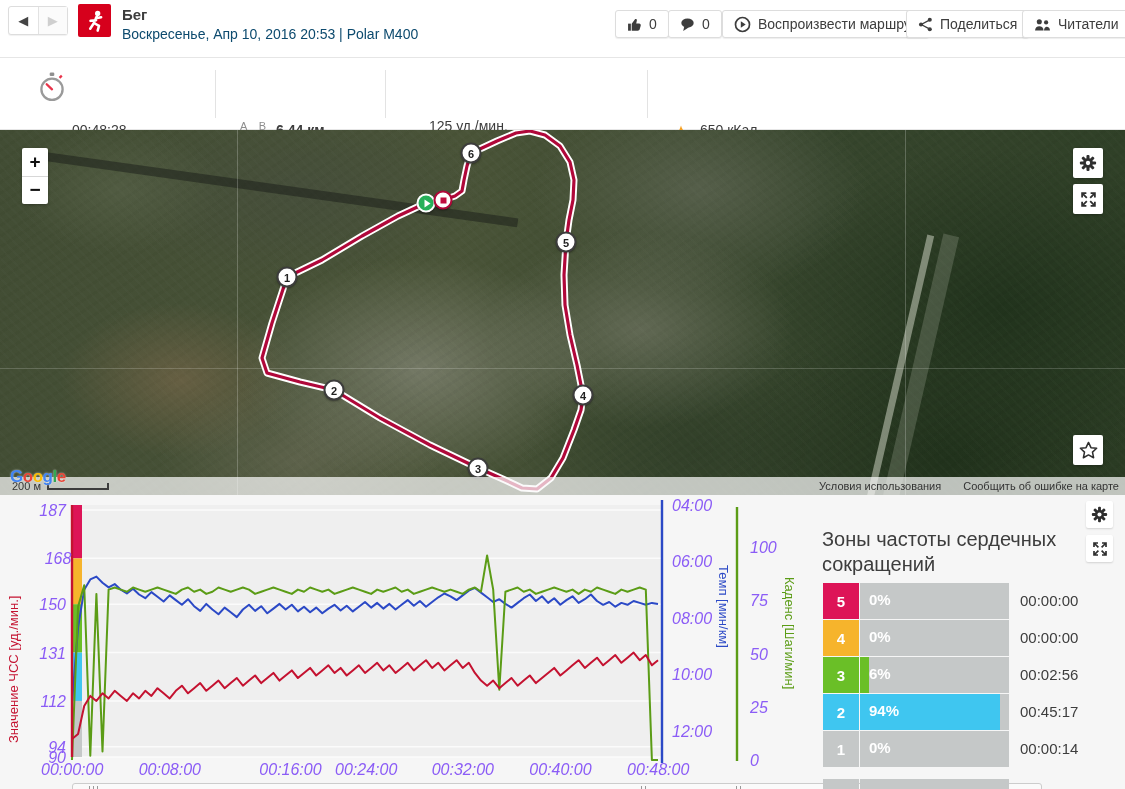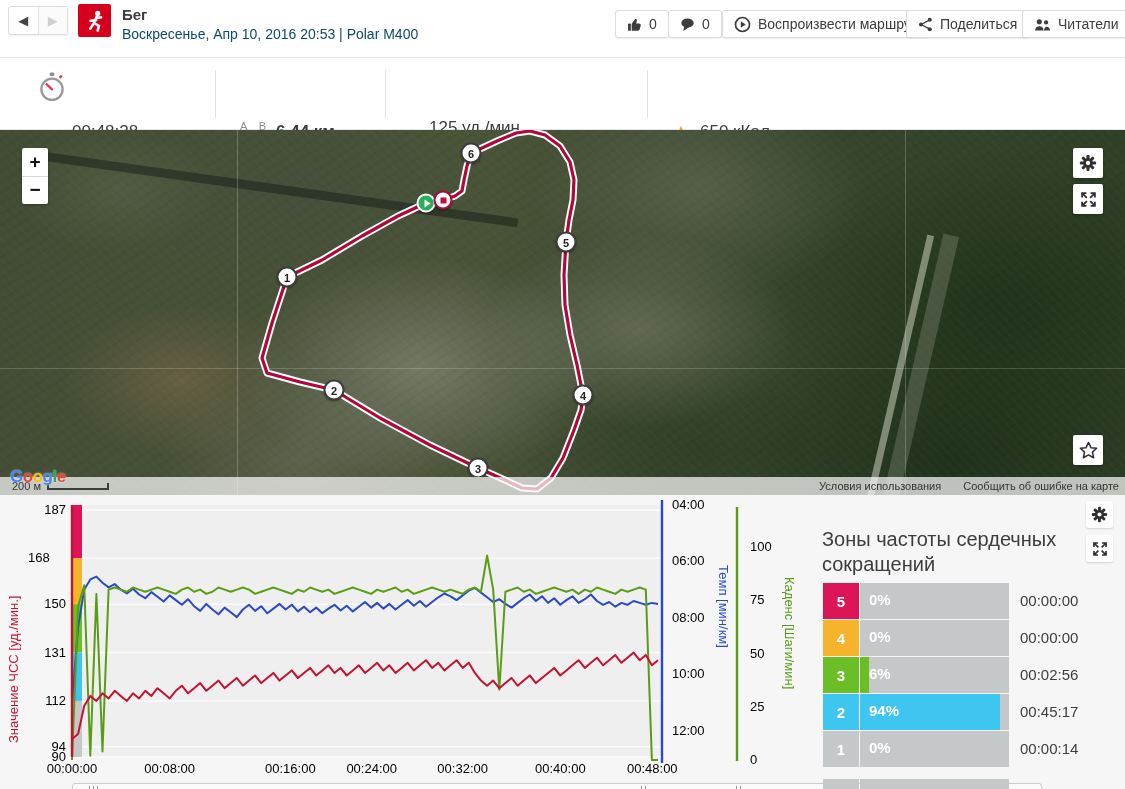--- a/index.html
+++ b/index.html
@@ -15,21 +15,21 @@
   .sporticon{position:absolute;left:78px;top:4px;width:33px;height:33px;background:#d6001c;border-radius:2px;
     display:flex;align-items:center;justify-content:center;}
   .h-title{position:absolute;left:122px;top:6px;font-size:15px;font-weight:bold;color:#3d3d3d;}
   .h-sub{position:absolute;left:122px;top:26px;font-size:14px;color:#0c4a6e;}
   .hbtn{position:absolute;top:10px;height:28px;background:#fff;border:1px solid #ddd;border-radius:3px;
     box-shadow:0 1px 1px rgba(0,0,0,.07);display:flex;align-items:center;gap:7px;padding:0 11px;
     font-size:14px;color:#3d3d3d;cursor:pointer;box-sizing:border-box;}
   
   .stats{position:relative;width:1125px;height:73px;background:#fff;border-top:1px solid #e6e6e6;border-bottom:1px solid #e6e6e6;box-sizing:border-box;}
   .vdiv{position:absolute;top:12px;width:1px;height:48px;background:#e3e3e3;}
-  .stat-val{font-size:17px;color:#3d3d3d;}
+  .stat-val{font-size:14px;color:#3d3d3d;}
   .stat-lbl{font-size:14px;color:#9b9b9b;}
   .stat-sub{font-size:14px;color:#555;}
   .trainbtn{position:absolute;left:846px;top:72px;width:150px;height:29px;border:1px solid #ccc;border-radius:3px;
     background:#fff;font-size:14px;color:#3d3d3d;display:flex;align-items:center;justify-content:center;cursor:pointer;}
   .morelink{position:absolute;left:1046px;top:78px;font-size:16px;color:#4aa8d8;cursor:pointer;}
   
   .map{position:relative;width:1125px;height:365px;background:#47523a;overflow:hidden;}
   .map-tex{position:absolute;inset:0;
     background:
       radial-gradient(260px 160px at 420px 240px, rgba(138,140,125,.65), rgba(138,140,125,0) 70%),
@@ -69,21 +69,21 @@
   .attr{position:absolute;left:0;bottom:0;width:1125px;height:18px;background:rgba(250,250,250,.72);
     font-size:11px;color:#333;display:flex;align-items:center;}
   .attrbox{background:rgba(255,255,255,.85);height:18px;display:flex;align-items:center;padding:0 8px 0 8px;width:664px;box-sizing:border-box;}
   .scalewrap{display:flex;align-items:center;gap:6px;margin-left:12px;}
   .scalebar{width:58px;height:5px;border-left:2px solid #3c3c3c;border-right:2px solid #3c3c3c;border-bottom:2px solid #3c3c3c;}
   .attrlink{cursor:pointer;}
   .glogo{position:absolute;left:10px;bottom:8px;font-size:17px;font-weight:bold;letter-spacing:-0.5px;
     text-shadow:0 0 2px rgba(255,255,255,.7);}
   
   .chart-section{position:relative;width:1125px;height:294px;background:#f6f6f6;overflow:hidden;}
-  .tick{position:absolute;font-size:13px;color:#000000;}
+  .tick{position:absolute;font-size:16px;color:#8b5cf6;font-style:italic;}
   .rot-up{writing-mode:vertical-rl;transform:rotate(180deg);font-size:13px;}
   .rot-dn{writing-mode:vertical-rl;font-size:13px;}
   .chart-scroll{position:absolute;left:72px;top:288px;width:968px;height:10px;background:#fafafa;border:1px solid #ccc;border-radius:3px;}
   .cstick{position:absolute;top:2px;width:1px;height:6px;background:#999;}
   
   .zones-title{position:absolute;left:822px;top:32px;width:280px;font-size:20px;color:#3d3d3d;line-height:1.25;}
   .zrow{position:absolute;left:823px;height:36px;display:flex;}
   .zsq{width:36px;height:36px;display:flex;align-items:center;justify-content:center;color:#fff;font-size:15px;font-weight:bold;}
   .ztrack{position:relative;width:149px;height:36px;background:#c5c8c8;margin-left:1px;}
   .zfill{position:absolute;left:0;top:0;height:36px;}
@@ -290,21 +290,21 @@
       <rect x="72" y="205.95" width="10" height="56.012" fill="#c5c8c8"></rect>
       <polyline points="72.0,207.7 78.1,132.4 84.2,94.7 90.3,84.4 96.4,81.6 102.5,87.7 108.6,92.4 114.7,89.1 120.8,94.7 126.9,98.5 133.0,93.8 139.1,99.5 145.3,103.2 151.4,97.1 157.5,101.8 163.6,106.5 169.7,100.4 175.8,105.1 181.9,109.8 188.0,104.2 194.1,111.2 200.2,115.9 206.3,108.9 212.4,114.5 218.5,119.2 224.6,112.6 230.7,117.3 236.8,122.1 242.9,114.5 249.0,109.8 255.1,115.9 261.2,111.2 267.3,118.3 273.4,113.6 279.5,108.9 285.6,114.5 291.8,109.8 297.9,116.4 304.0,111.7 310.1,117.3 316.2,112.6 322.3,118.3 328.4,113.6 334.5,109.8 340.6,115.5 346.7,110.8 352.8,116.4 358.9,111.7 365.0,107.0 371.1,112.6 377.2,107.9 383.3,113.6 389.4,108.9 395.5,114.5 401.6,109.8 407.7,105.1 413.8,110.8 419.9,106.0 426.0,111.7 432.1,107.0 438.3,102.3 444.4,98.5 450.5,101.3 456.6,105.1 462.7,100.4 468.8,95.7 474.9,92.9 481.0,97.6 487.1,102.3 493.2,107.0 499.3,104.2 505.4,108.9 511.5,112.6 517.6,107.9 523.7,103.2 529.8,99.5 535.9,106.0 542.0,101.3 548.1,107.9 554.2,103.2 560.3,109.8 566.4,105.1 572.5,101.3 578.6,107.9 584.8,104.2 590.9,99.5 597.0,106.0 603.1,109.8 609.2,107.0 615.3,111.7 621.4,107.9 627.5,109.8 633.6,106.0 639.7,107.9 645.8,109.8 651.9,107.9 658.0,108.9" fill="none" stroke="#2b49c6" stroke-width="2" stroke-linejoin="round"></polyline>
       <polyline points="72.0,265.0 78.1,111.6 84.2,90.3 90.3,260.7 96.4,98.9 102.5,256.5 108.6,94.6 114.7,92.5 120.8,94.6 126.9,96.7 133.0,92.5 139.1,94.6 145.3,96.7 151.4,94.6 157.5,92.5 163.6,94.6 169.7,96.7 175.8,98.9 181.9,94.6 188.0,92.5 194.1,96.7 200.2,94.6 206.3,98.9 212.4,96.7 218.5,92.5 224.6,94.6 230.7,96.7 236.8,94.6 242.9,92.5 249.0,94.6 255.1,98.9 261.2,96.7 267.3,94.6 273.4,92.5 279.5,94.6 285.6,96.7 291.8,98.9 297.9,94.6 304.0,96.7 310.1,92.5 316.2,94.6 322.3,96.7 328.4,94.6 334.5,98.9 340.6,96.7 346.7,94.6 352.8,92.5 358.9,94.6 365.0,96.7 371.1,98.9 377.2,94.6 383.3,96.7 389.4,94.6 395.5,92.5 401.6,96.7 407.7,94.6 413.8,98.9 419.9,96.7 426.0,94.6 432.1,92.5 438.3,94.6 444.4,96.7 450.5,94.6 456.6,96.7 462.7,98.9 468.8,94.6 474.9,92.5 481.0,96.7 487.1,60.5 493.2,94.6 499.3,194.7 505.4,96.7 511.5,94.6 517.6,92.5 523.7,96.7 529.8,94.6 535.9,98.9 542.0,96.7 548.1,94.6 554.2,92.5 560.3,94.6 566.4,96.7 572.5,94.6 578.6,98.9 584.8,94.6 590.9,96.7 597.0,92.5 603.1,94.6 609.2,96.7 615.3,98.9 621.4,94.6 627.5,96.7 633.6,94.6 639.7,92.5 645.8,94.6 651.9,265.0 658.0,265.0" fill="none" stroke="#5b9c16" stroke-width="2" stroke-linejoin="round"></polyline>
       <polyline points="72.0,244.1 78.1,239.0 84.2,211.0 90.3,200.9 96.4,205.9 102.5,198.3 108.6,203.4 114.7,195.8 120.8,200.9 126.9,205.9 133.0,198.3 139.1,203.4 145.3,195.8 151.4,200.9 157.5,193.2 163.6,198.3 169.7,203.4 175.8,195.8 181.9,190.7 188.0,198.3 194.1,193.2 200.2,188.1 206.3,195.8 212.4,190.7 218.5,185.6 224.6,193.2 230.7,188.1 236.8,183.0 242.9,190.7 249.0,185.6 255.1,180.5 261.2,188.1 267.3,183.0 273.4,177.9 279.5,185.6 285.6,180.5 291.8,175.4 297.9,183.0 304.0,177.9 310.1,172.9 316.2,180.5 322.3,175.4 328.4,170.3 334.5,177.9 340.6,172.9 346.7,180.5 352.8,175.4 358.9,170.3 365.0,177.9 371.1,172.9 377.2,167.8 383.3,175.4 389.4,170.3 395.5,177.9 401.6,172.9 407.7,167.8 413.8,175.4 419.9,170.3 426.0,165.2 432.1,172.9 438.3,167.8 444.4,175.4 450.5,170.3 456.6,165.2 462.7,172.9 468.8,167.8 474.9,177.9 481.0,185.6 487.1,190.7 493.2,185.6 499.3,193.2 505.4,188.1 511.5,183.0 517.6,190.7 523.7,185.6 529.8,180.5 535.9,188.1 542.0,183.0 548.1,177.9 554.2,172.9 560.3,180.5 566.4,175.4 572.5,170.3 578.6,165.2 584.8,172.9 590.9,167.8 597.0,162.7 603.1,170.3 609.2,165.2 615.3,160.1 621.4,167.8 627.5,162.7 633.6,157.6 639.7,165.2 645.8,160.1 651.9,170.3 658.0,165.2" fill="none" stroke="#c41230" stroke-width="2" stroke-linejoin="round"></polyline>
       <line x1="72" x2="72" y1="10" y2="262" stroke="#c41230" stroke-width="2.4"></line>
       <line x1="662" x2="662" y1="5" y2="268" stroke="#2b49c6" stroke-width="2.4"></line>
       <line x1="737" x2="737" y1="12" y2="266" stroke="#5b9c16" stroke-width="2.4"></line>
     </svg>
   <div id="chart-labels">
       <div class="tick " style="left: 28px; top: 7px; width: 38px; text-align: right;">187</div>
-      <div class="tick " style="left: 28px; top: 55.374px; width: 38px; text-align: left;">168</div>
+      <div class="tick " style="left: 39px; top: 55.374px; width: 38px; text-align: center;">168</div>
       <div class="tick " style="left: 28px; top: 101.202px; width: 38px; text-align: right;">150</div>
       <div class="tick " style="left: 28px; top: 149.576px; width: 38px; text-align: right;">131</div>
       <div class="tick " style="left: 28px; top: 197.95px; width: 38px; text-align: right;">112</div>
       <div class="tick " style="left: 28px; top: 243.778px; width: 38px; text-align: right;">94</div>
       <div class="tick " style="left: 28px; top: 253.962px; width: 38px; text-align: right;">90</div>
       <div class="tick " style="left: 41px; top: 266px; width: 62px; text-align: center;">00:00:00</div>
       <div class="tick " style="left: 138.667px; top: 266px; width: 62px; text-align: center;">00:08:00</div>
       <div class="tick " style="left: 236.333px; top: 266px; width: 62px; text-align: center; margin-left: 23px;">00:16:00</div>
       <div class="tick " style="left: 335px; top: 266px; width: 62px; text-align: right;">00:24:00</div>
       <div class="tick " style="left: 431.667px; top: 266px; width: 62px; text-align: center;">00:32:00</div>

